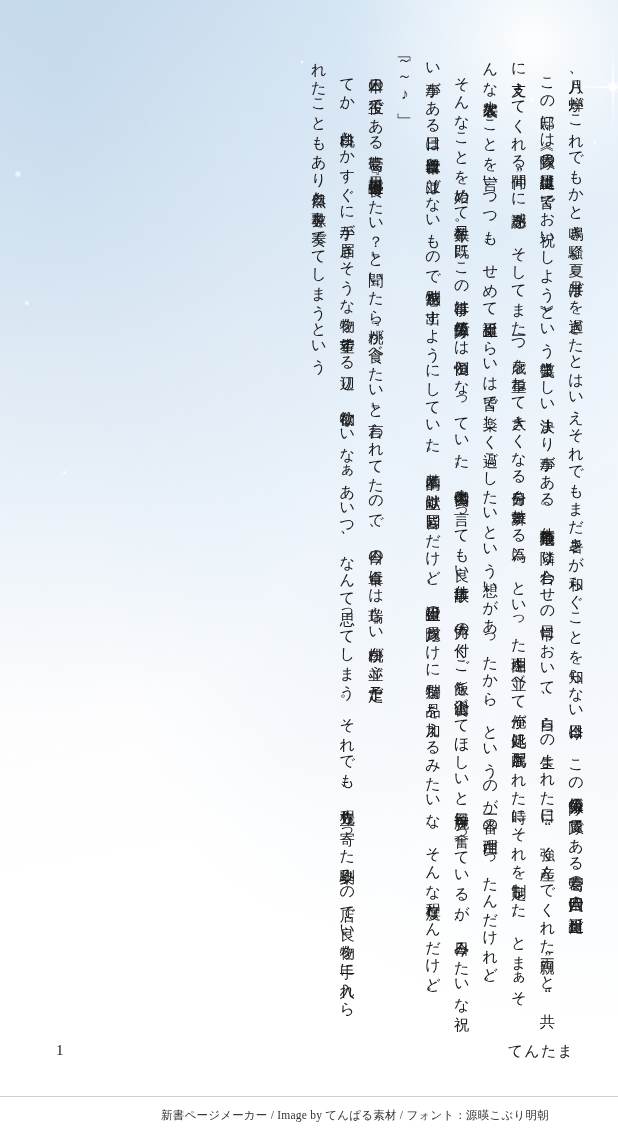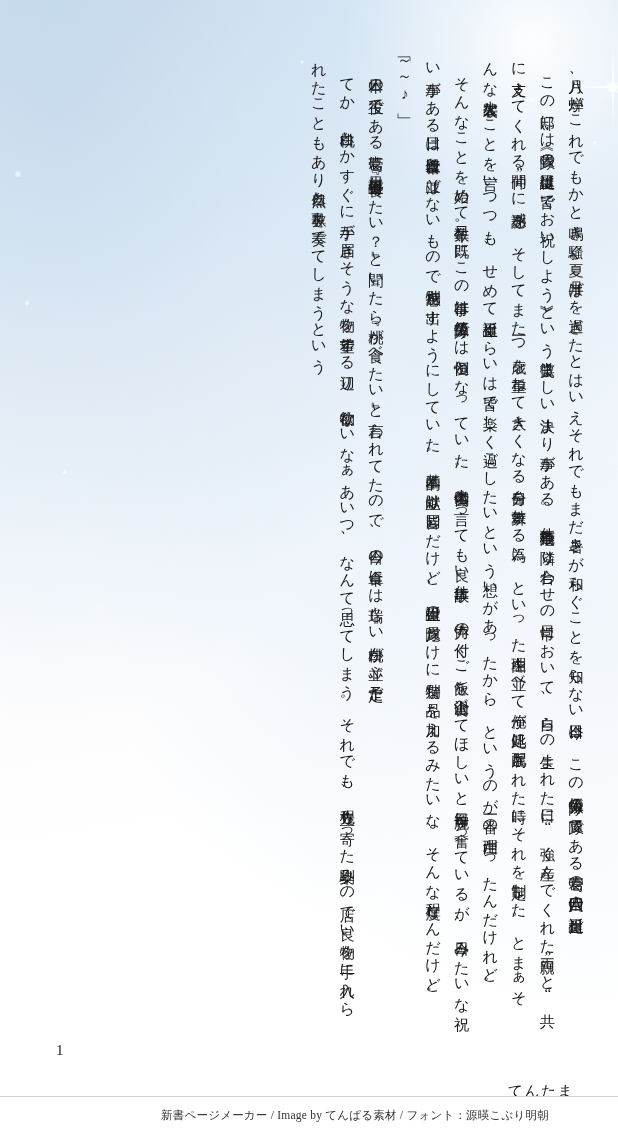--- a/index.html
+++ b/index.html
@@ -117,21 +117,20 @@
     color: #222;
     font-family: "Liberation Serif", serif;
   }
   #author-name {
     position: absolute;
     right: 44px;
     top: 0;
     font-size: 15px;
     color: #222;
     letter-spacing: 0.08em;
-    margin-top: 40px;
   }
 
   
   #caption-bar {
     position: absolute;
     left: 0;
     top: 1096px;
     width: 618px;
     height: 36px;
     background: #ffffff;

